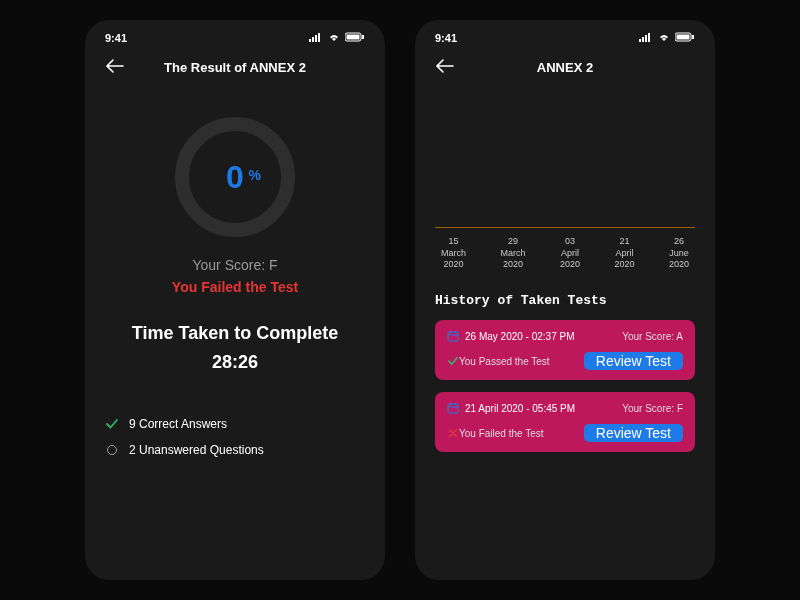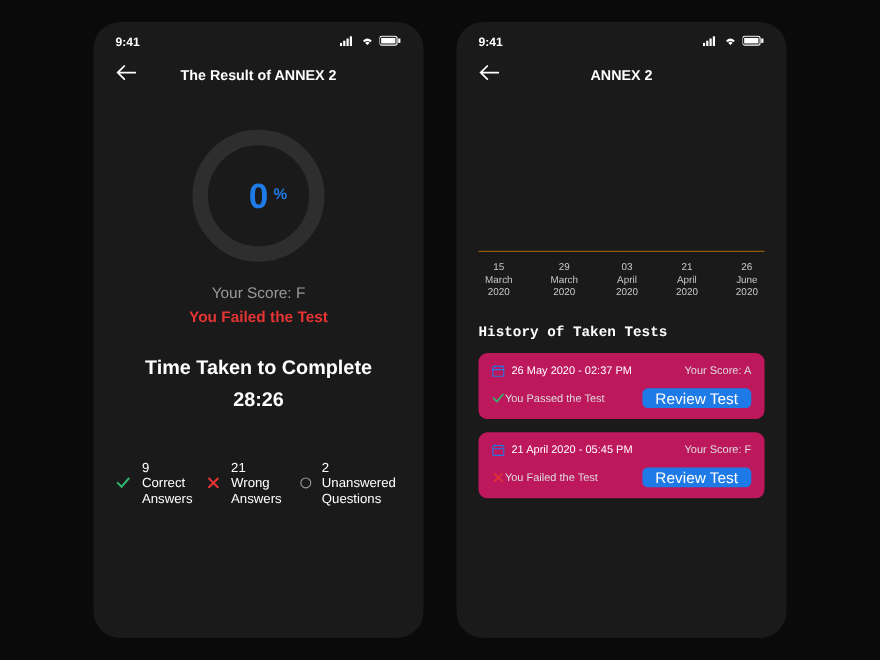--- a/index.html
+++ b/index.html
@@ -94,21 +94,21 @@
   .time-block {
     text-align: center;
     margin-top: 24px;
     font-size: 18px;
     font-weight: 600;
     line-height: 1.6;
   }
   .answers {
     margin-top: 40px;
     display: flex;
-    flex-direction: row;
+    flex-direction: column;
     gap: 12px;
   }
   .ans-row {
     display: flex;
     align-items: center;
     gap: 10px;
     font-size: 12px;
   }
   .icon { width: 14px; height: 14px; display: inline-flex; align-items: center; justify-content: center; }
   .check { color: #2fb66a; }
@@ -243,28 +243,20 @@
     <div class="answers">
       <div class="ans-row">
         <span class="icon check">
           <svg width="14" height="14" viewBox="0 0 14 14">
               <path d="M2 7 L5.5 10.5 L12 3" stroke="currentColor" stroke-width="1.8" fill="none" stroke-linecap="round"></path>
             </svg>
         </span>
         <span>9 Correct Answers</span>
       </div>
       <div class="ans-row">
-        <span class="icon cross">
-          <svg width="12" height="12" viewBox="0 0 12 12">
-              <path d="M2 2 L10 10 M10 2 L2 10" stroke="currentColor" stroke-width="1.8" stroke-linecap="round"></path>
-            </svg>
-        </span>
-        <span>21 Wrong Answers</span>
-      </div>
-      <div class="ans-row">
         <span class="icon">
             <span class="circle-icon"></span>
           </span>
         <span>2 Unanswered Questions</span>
       </div>
     </div>
   </div>
 </div>
 
 <div class="phone">

